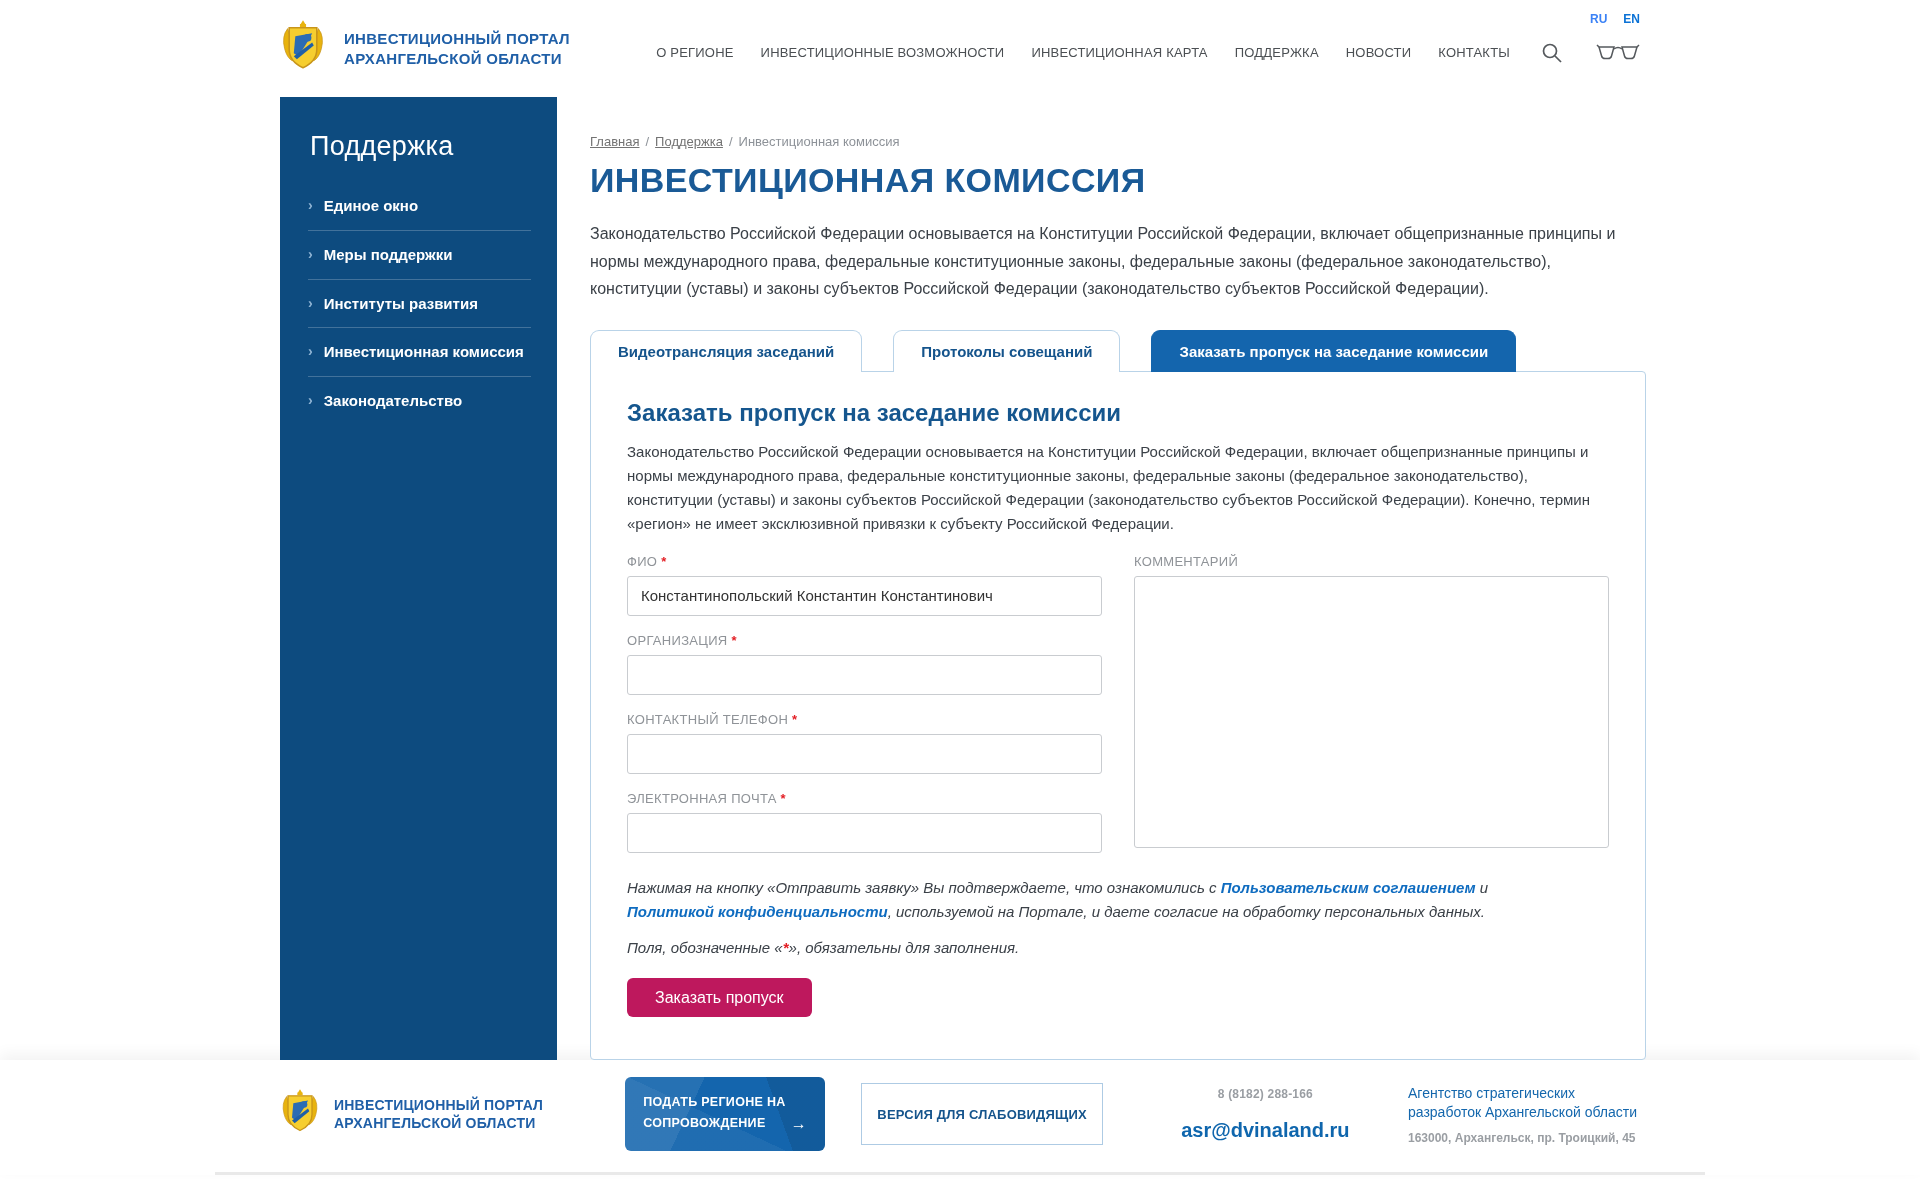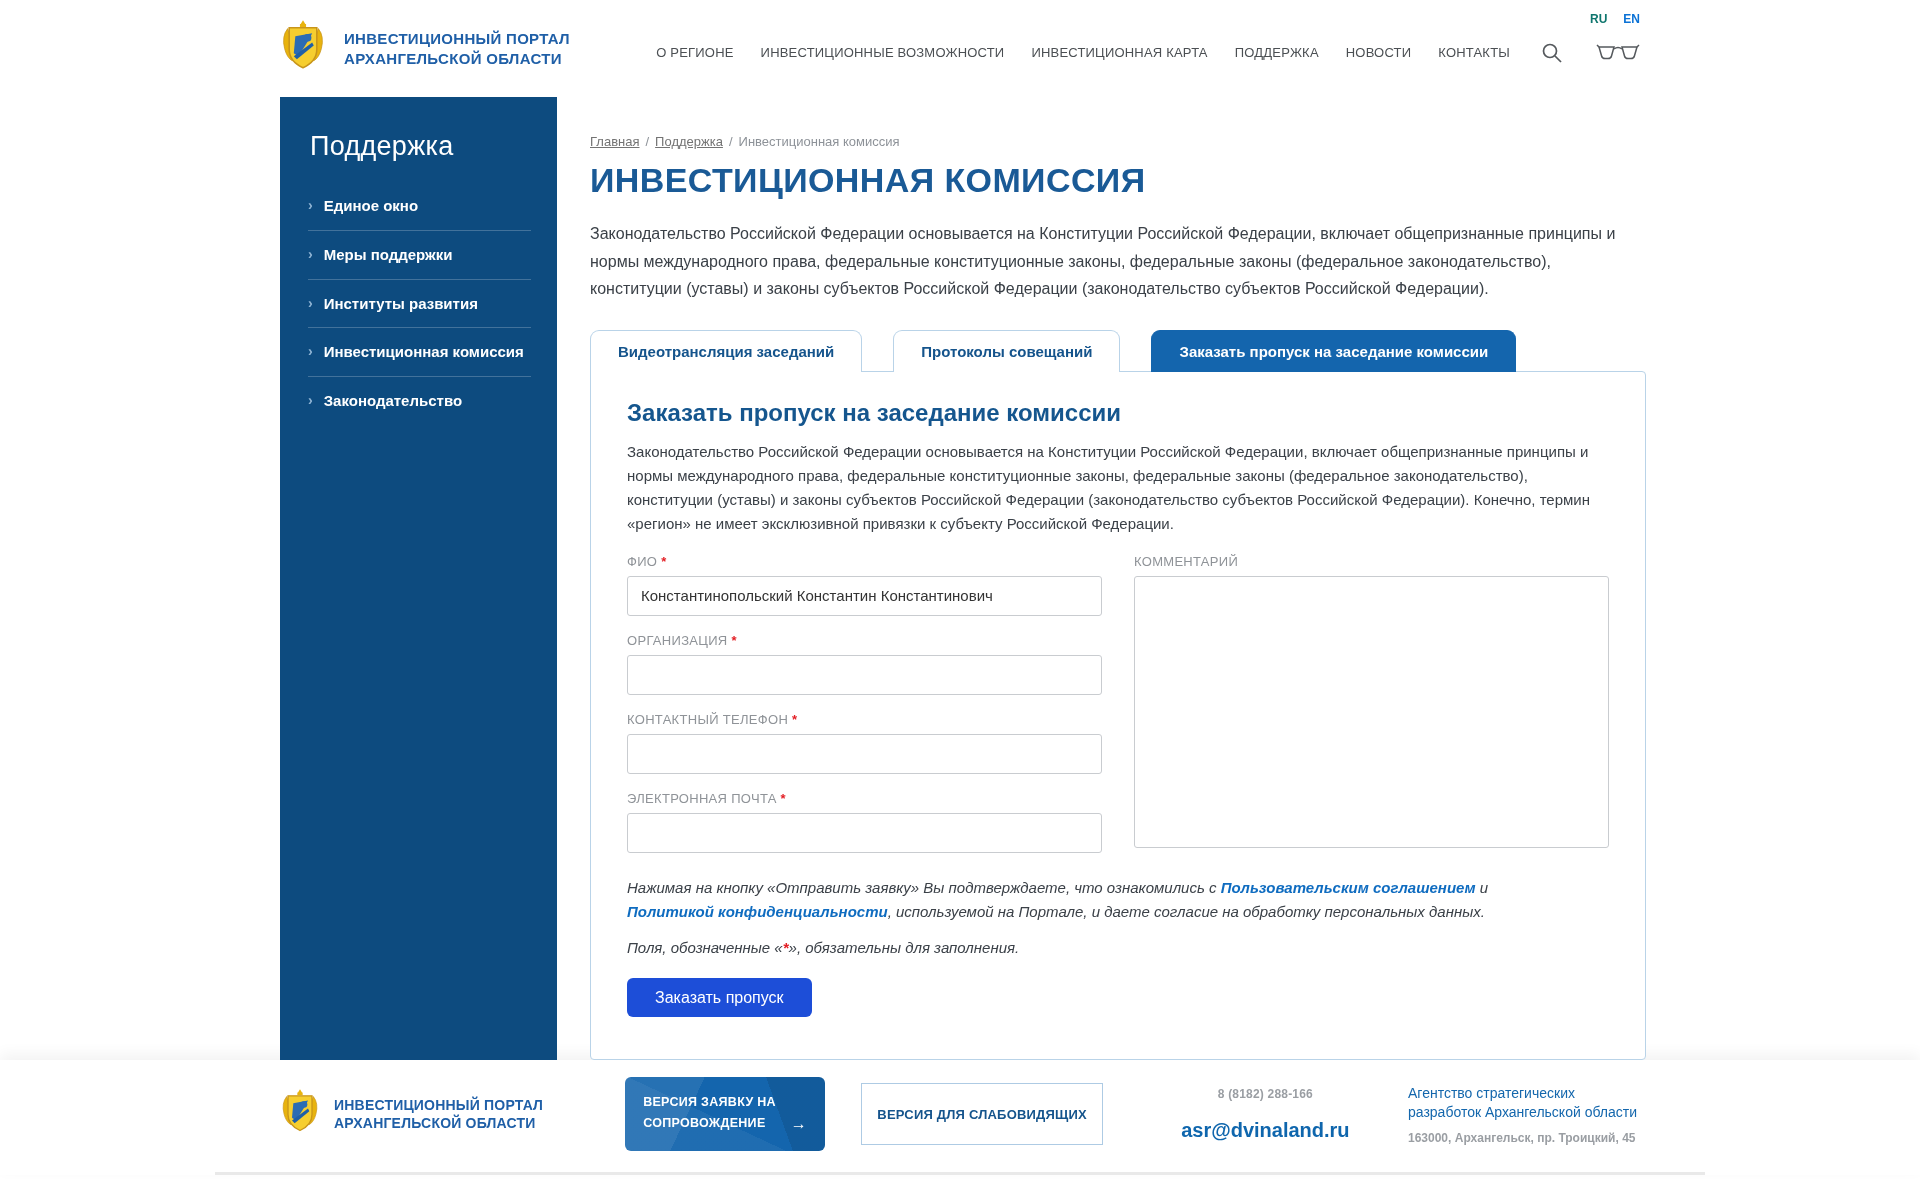--- a/index.html
+++ b/index.html
@@ -10,21 +10,21 @@
     -webkit-font-smoothing:antialiased;
   }
   .container { width:1360px; margin:0 auto; }
 
   
   .header { height:97px; background:#fff; position:relative; }
   .header-inner { height:100%; display:flex; align-items:center; position:relative; }
   .logo { display:flex; align-items:center; gap:18px; cursor:pointer; }
   .logo-text { font-size:15px; font-weight:bold; color:#1f5fa7; line-height:1.3; letter-spacing:.3px; text-transform:uppercase; }
   .lang-row { position:absolute; top:12px; right:0; display:flex; gap:16px; font-size:12px; font-weight:bold; }
-  .lang-ru { color:#0f766e; cursor:pointer; }
+  .lang-ru { color:#3b82f6; cursor:pointer; }
   .lang-en { color:#0b72d6; cursor:pointer; }
   .nav-row { margin-left:auto; display:flex; align-items:center; gap:27px; padding-top:8px; }
   .nav-item { font-size:13px; color:#4b4f53; letter-spacing:.2px; cursor:pointer; white-space:nowrap; }
   .icon-btn { display:flex; align-items:center; cursor:pointer; }
   .search-wrap { margin-left:4px; }
   .glasses-wrap { margin-left:6px; }
 
   
   .content { display:flex; align-items:stretch; min-height:928px; }
   .sidebar { width:277px; flex-shrink:0; background:#0d4b7f; color:#fff; padding:30px 26px 30px 28px; }
@@ -56,21 +56,21 @@
   .form-grid { display:flex; gap:32px; }
   .form-col { width:475px; }
   .field { margin-bottom:17px; }
   .field-label { display:block; font-size:13px; color:#8f9398; letter-spacing:.3px; margin-bottom:7px; text-transform:uppercase; }
   .req { color:#e31e24; font-weight:bold; }
   .text-input { width:100%; height:40px; border:1px solid #c9ccd0; border-radius:3px; padding:0 13px; font-size:15px; color:#333; font-family:"Liberation Sans", sans-serif; background:#fff; }
   .text-area { width:100%; height:272px; border:1px solid #c9ccd0; border-radius:3px; padding:10px 13px; font-size:15px; color:#333; resize:none; font-family:"Liberation Sans", sans-serif; }
   .agreement { font-style:italic; font-size:15px; line-height:1.62; max-width:890px; margin-top:6px; color:#3b4148; }
   .agreement a { color:#0f6cc0; font-weight:700; text-decoration:none; cursor:pointer; }
   .required-note { font-style:italic; font-size:15px; margin-top:15px; color:#3b4148; }
-  .submit-btn { margin-top:22px; background:#1d4ed8; color:#fff; border:none; border-radius:6px;
+  .submit-btn { margin-top:22px; background:#be185d; color:#fff; border:none; border-radius:6px;
                 font-size:16px; font-weight:400; padding:0 28px; height:39px; cursor:pointer;
                 font-family:"Liberation Sans", sans-serif; }
 
   
   .footer { margin-top:0; box-shadow:0 -6px 14px rgba(0,0,0,.05); padding-top:17px; background:#fff; }
   .footer-row { display:flex; align-items:center; }
   .f-logo { display:flex; align-items:center; gap:14px; cursor:pointer; }
   .f-logo-text { font-size:14px; font-weight:bold; color:#1f5fa7; line-height:1.3; text-transform:uppercase; letter-spacing:.2px; }
   .apply-btn { margin-left:82px; width:200px; height:74px; border-radius:6px; color:#fff;
                display:flex; flex-direction:column; justify-content:center; padding:0 18px; cursor:pointer;
@@ -242,21 +242,21 @@
           <path d="M18 48 l24 -18 l2 4 l-22 18 z" fill="#1f5fa7"></path>
         </svg>
       </span>
       <div class="f-logo-text">
         <div>ИНВЕСТИЦИОННЫЙ ПОРТАЛ</div>
         <div>АРХАНГЕЛЬСКОЙ ОБЛАСТИ</div>
       </div>
     </div>
 
     <div class="apply-btn">
-      <div class="apply-line">ВЕРСИЯ ЗАЯВКУ НА</div>
+      <div class="apply-line">ПОДАТЬ РЕГИОНЕ НА</div>
       <div class="apply-line apply-line2">
         <span>СОПРОВОЖДЕНИЕ</span>
         <span class="apply-arrow">→</span>
       </div>
     </div>
 
     <div class="vision-btn">ВЕРСИЯ ДЛЯ СЛАБОВИДЯЩИХ</div>
 
     <div class="contact-block">
       <div class="footer-phone">8 (8182) 288-166</div>

